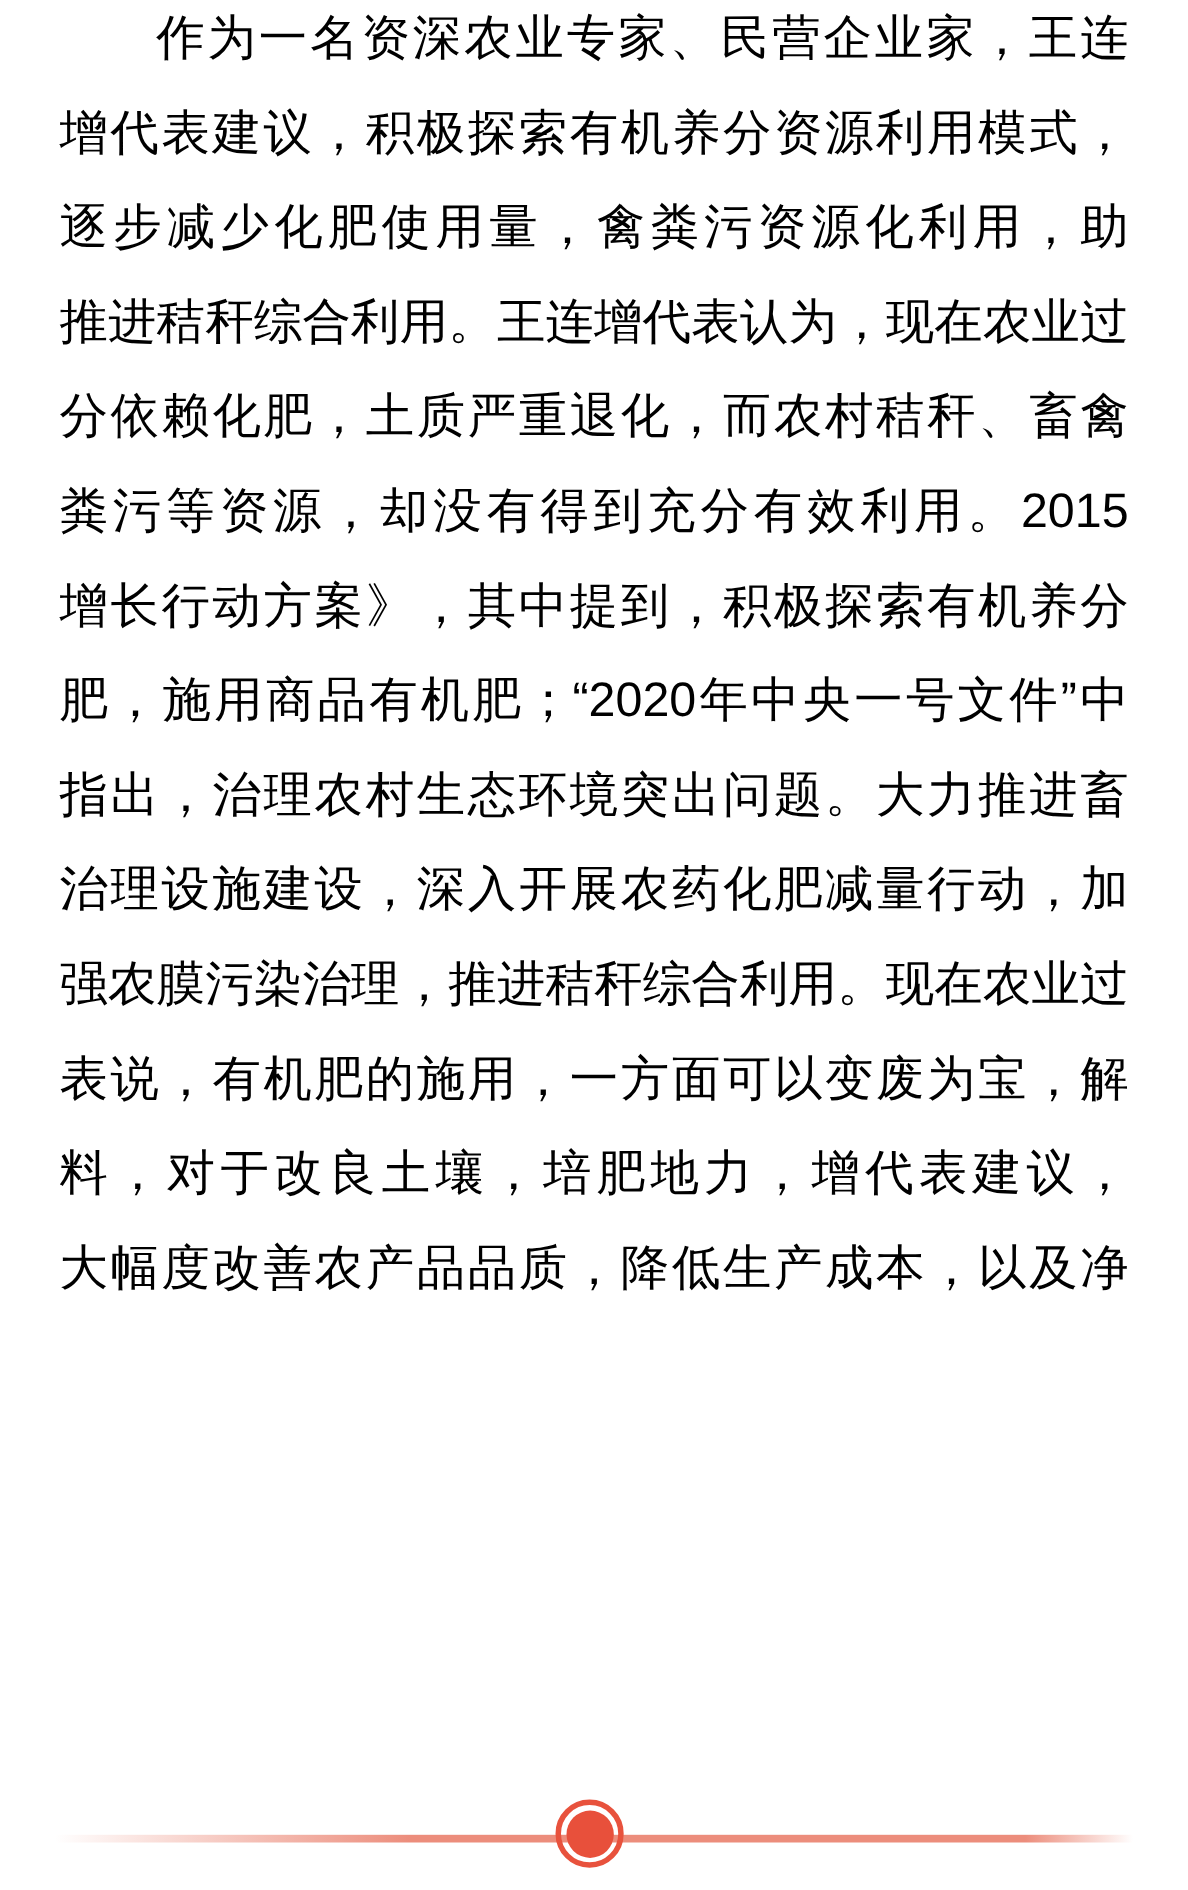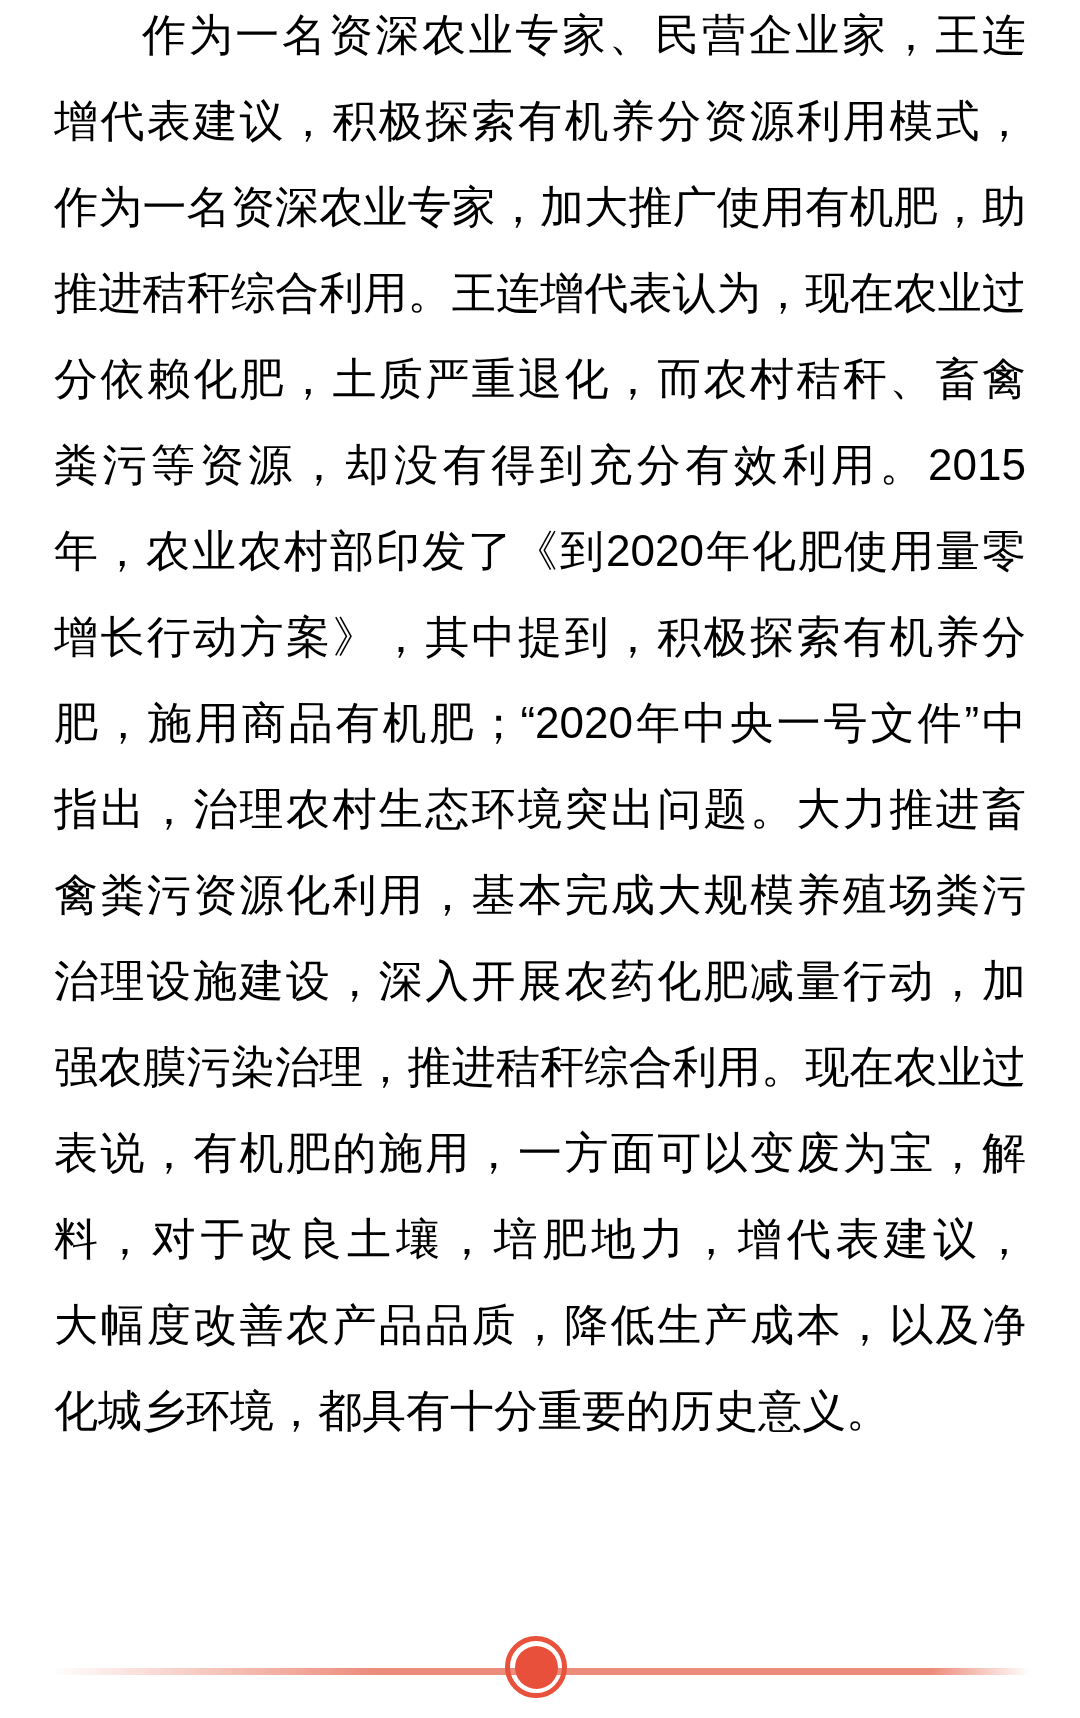--- a/index.html
+++ b/index.html
@@ -71,33 +71,30 @@
     border-radius: 50%;
     background: var(--dot-color);
   }
 </style>
 </head>
 <body>
 
 <main class="article">
     <div class="line first">作为一名资深农业专家、民营企业家，王连</div>
     <div class="line">增代表建议，积极探索有机养分资源利用模式，</div>
-    <div class="line">作为一名资深农业专家，加大推广使用有机肥，助</div>
+    <div class="line">逐步减少化肥使用量，禽粪污资源化利用，助</div>
     <div class="line">推进秸秆综合利用。王连增代表认为，现在农业过</div>
     <div class="line">分依赖化肥，土质严重退化，而农村秸秆、畜禽</div>
     <div class="line">粪污等资源，却没有得到充分有效利用。2015</div>
-    <div class="line">年，农业农村部印发了《到2020年化肥使用量零</div>
     <div class="line">增长行动方案》，其中提到，积极探索有机养分</div>
     <div class="line">肥，施用商品有机肥；“2020年中央一号文件”中</div>
     <div class="line">指出，治理农村生态环境突出问题。大力推进畜</div>
-    <div class="line">禽粪污资源化利用，基本完成大规模养殖场粪污</div>
     <div class="line">治理设施建设，深入开展农药化肥减量行动，加</div>
     <div class="line">强农膜污染治理，推进秸秆综合利用。现在农业过</div>
     <div class="line">表说，有机肥的施用，一方面可以变废为宝，解</div>
     <div class="line">料，对于改良土壤，培肥地力，增代表建议，</div>
     <div class="line">大幅度改善农产品品质，降低生产成本，以及净</div>
-    <div class="line last">化城乡环境，都具有十分重要的历史意义。</div>
   </main>
 
 <div class="divider-line"></div>
 <div class="divider-circle">
   <div class="divider-dot"></div>
 </div>
 
 </body></html>

